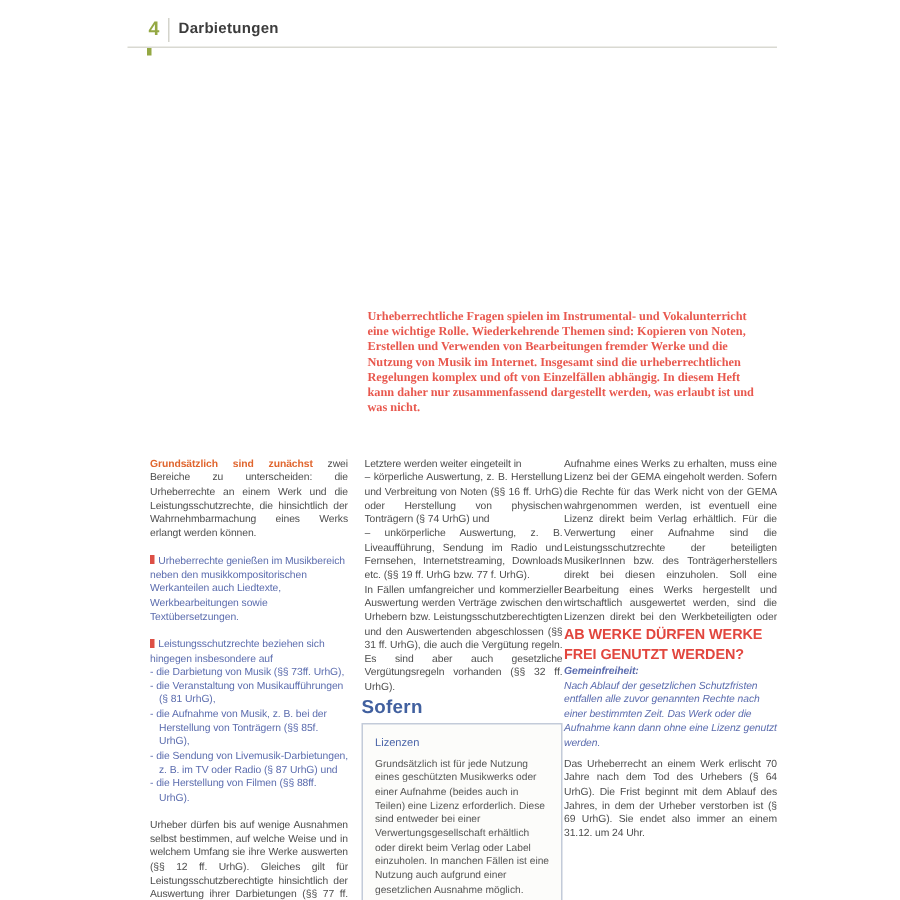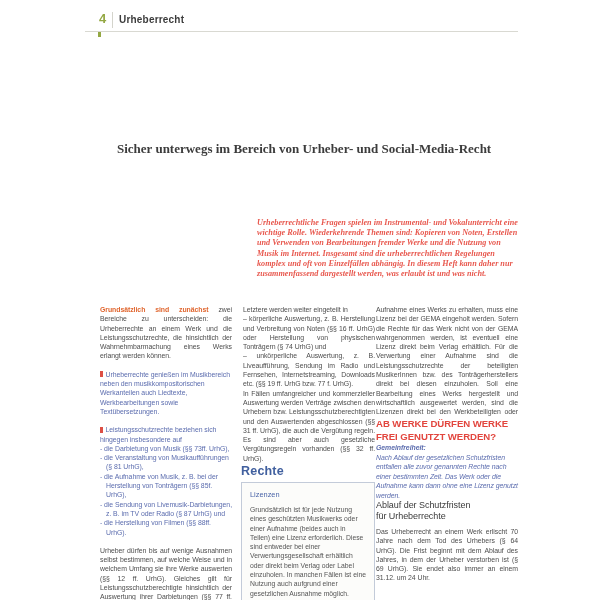--- a/index.html
+++ b/index.html
@@ -11,21 +11,21 @@
   .vdiv{position:absolute;left:112px;top:12px;width:1px;height:16px;background:#d4d4cc;}
   .chapter{position:absolute;left:119px;top:14px;font-size:10px;font-weight:700;color:#3c3c3c;letter-spacing:.2px;}
   .hrule{position:absolute;left:85px;top:31px;width:433px;height:1px;background:#d9d9d2;}
   .tick{position:absolute;left:98px;top:32px;width:3px;height:5px;background:#94a843;}
 
   
   .title{position:absolute;left:116px;top:96px;margin:0;font-family:"Liberation Serif",serif;font-weight:700;font-size:34px;letter-spacing:-.5px;color:#e25247;}
   .subtitle{position:absolute;left:117px;top:141px;margin:0;font-family:"Liberation Serif",serif;font-weight:700;font-size:13px;color:#3c3c3c;}
 
   
-  .intro{position:absolute;left:245px;top:206px;width:266px;margin:12px;font-family:"Liberation Serif",serif;font-style:italic;font-weight:700;font-size:8.2px;line-height:10.2px;color:#e8584e;}
+  .intro{position:absolute;left:245px;top:206px;width:266px;margin:0;font-family:"Liberation Serif",serif;font-weight:700;font-size:8.2px;line-height:10.2px;color:#e8584e;}
 
   
   .col{position:absolute;top:305px;font-size:6.9px;line-height:9.3px;color:#4d4d4d;}
   .col p{margin:0;text-align:justify;letter-spacing:-.05px;}
   .col1{left:100px;width:132px;}
   .col2{left:243px;width:132px;height:158px;overflow:hidden;}
   .col3{left:376px;width:142px;}
   .gap{height:9px;}
   .lead{color:#e0662f;font-weight:700;}
   .blue{color:#5b6cae;}
@@ -47,25 +47,24 @@
   .note b{display:block;}
   .h2-dark{margin:8px 0 0 0;font-size:9px;font-weight:400;color:#3a3a3a;line-height:11px;text-align:left !important;}
 </style>
 </head>
 <body>
 
 <div class="page">
 
   <span class="pnum">4</span>
   <span class="vdiv"></span>
-  <span class="chapter">Urheberrecht</span>
+  <span class="chapter">Darbietungen</span>
   <div class="hrule"></div>
   <div class="tick"></div>
 
-  <h2 class="subtitle">Sicher unterwegs im Bereich von Urheber- und Social-Media-Recht</h2>
 
   <p class="intro">Urheberrechtliche Fragen spielen im Instrumental- und Vokalunterricht eine wichtige Rolle. Wiederkehrende Themen sind: Kopieren von Noten, Erstellen und Verwenden von Bearbeitungen fremder Werke und die Nutzung von Musik im Internet. Insgesamt sind die urheberrechtlichen Regelungen komplex und oft von Einzelfällen abhängig. In diesem Heft kann daher nur zusammenfassend dargestellt werden, was erlaubt ist und was nicht.</p>
 
   <div class="col col1">
     <p><span class="lead">Grundsätzlich sind zunächst</span> <span>zwei Bereiche zu unterscheiden: die Urheberrechte an einem Werk und die Leistungsschutzrechte, die hinsichtlich der Wahrnehmbarmachung eines Werks erlangt werden können.</span></p>
     <div class="gap"></div>
     <p class="blue bullet-line"><span class="blt"></span><span>Urheberrechte genießen im Musikbereich neben den musikkompositorischen Werkanteilen auch Liedtexte, Werkbearbeitungen sowie Textübersetzungen.</span></p>
     <div class="gap"></div>
     <p class="blue bullet-line"><span class="blt"></span><span>Leistungsschutzrechte beziehen sich hingegen insbesondere auf</span></p>
     <p class="blue dash">- die Darbietung von Musik (§§ 73ff. UrhG),</p>
@@ -80,29 +79,28 @@
 
   <div class="col col2">
     <p>Letztere werden weiter eingeteilt in</p>
     <p>– körperliche Auswertung, z. B. Herstellung und Verbreitung von Noten (§§ 16 ff. UrhG) oder Herstellung von physischen Tonträgern (§ 74 UrhG) und</p>
     <p>– unkörperliche Auswertung, z. B. Liveaufführung, Sendung im Radio und Fernsehen, Internetstreaming, Downloads etc. (§§ 19 ff. UrhG bzw. 77 f. UrhG).</p>
     <p>In Fällen umfangreicher und kommerzieller Auswertung werden Verträge zwischen den Urhebern bzw. Leistungsschutzberechtigten und den Auswertenden abgeschlossen (§§ 31 ff. UrhG), die auch die Vergütung regeln. Es sind aber auch gesetzliche Vergütungsregeln vorhanden (§§ 32 ff. UrhG).</p>
 
   </div>
 
   <div class="einwurf">
-    <p class="einwurf-title">Rechte</p>
+    <p class="einwurf-title">Sofern</p>
     <div class="einwurf-box">
       <p class="einwurf-topic">Lizenzen</p>
       <p class="einwurf-body">Grundsätzlich ist für jede Nutzung eines geschützten Musikwerks oder einer Aufnahme (beides auch in Teilen) eine Lizenz erforderlich. Diese sind entweder bei einer Verwertungsgesellschaft erhältlich oder direkt beim Verlag oder Label einzuholen. In manchen Fällen ist eine Nutzung auch aufgrund einer gesetzlichen Ausnahme möglich.</p>
     </div>
   </div>
 
   <div class="col col3">
     <p class="p1-c3">Aufnahme eines Werks zu erhalten, muss eine Lizenz bei der GEMA eingeholt werden. Sofern die Rechte für das Werk nicht von der GEMA wahrgenommen werden, ist eventuell eine Lizenz direkt beim Verlag erhältlich. Für die Verwertung einer Aufnahme sind die Leistungsschutzrechte der beteiligten MusikerInnen bzw. des Tonträgerherstellers direkt bei diesen einzuholen. Soll eine Bearbeitung eines Werks hergestellt und wirtschaftlich ausgewertet werden, sind die Lizenzen direkt bei den Werkbeteiligten oder deren Verlag einzuholen.</p>
     <p class="h-red"><span>AB WERKE DÜRFEN WERKE</span><br><span>FREI GENUTZT WERDEN?</span></p>
     <p class="note"><b>Gemeinfreiheit:</b><span>Nach Ablauf der gesetzlichen Schutzfristen entfallen alle zuvor genannten Rechte nach einer bestimmten Zeit. Das Werk oder die Aufnahme kann dann ohne eine Lizenz genutzt werden.</span></p>
-    <p class="h2-dark"><span>Ablauf der Schutzfristen</span><br><span>für Urheberrechte</span></p>
     <div style="height:5px;"></div>
     <p>Das Urheberrecht an einem Werk erlischt 70 Jahre nach dem Tod des Urhebers (§ 64 UrhG). Die Frist beginnt mit dem Ablauf des Jahres, in dem der Urheber verstorben ist (§ 69 UrhG). Sie endet also immer an einem 31.12. um 24 Uhr.</p>
   </div>
 
 </div>
 
 </body></html>

